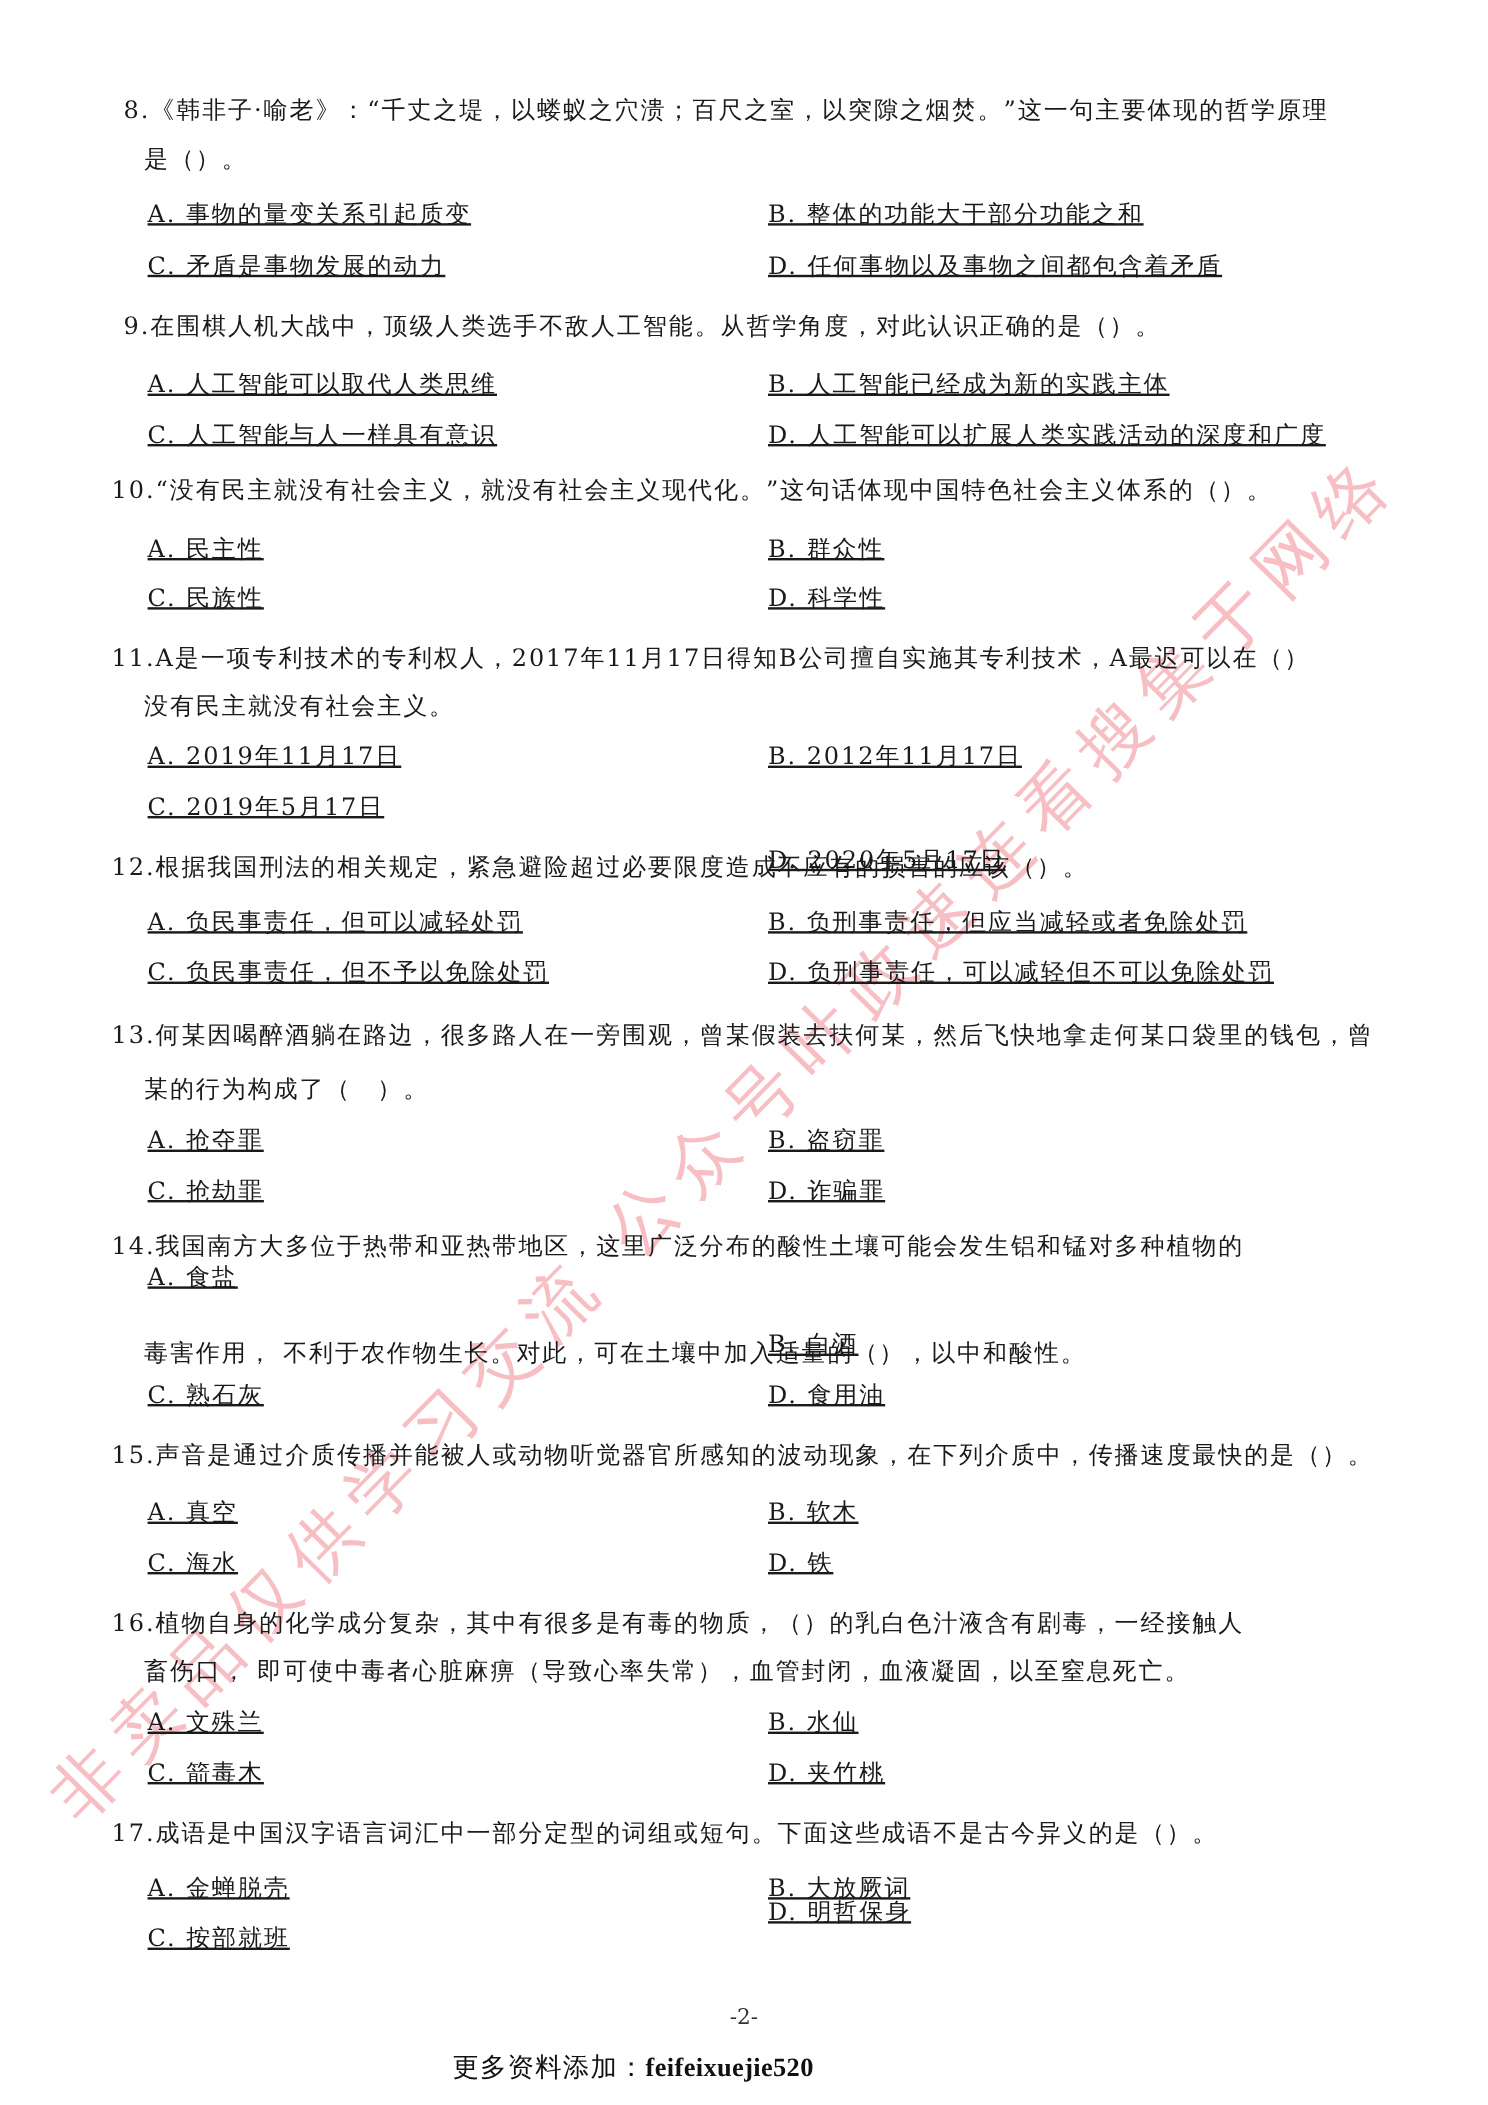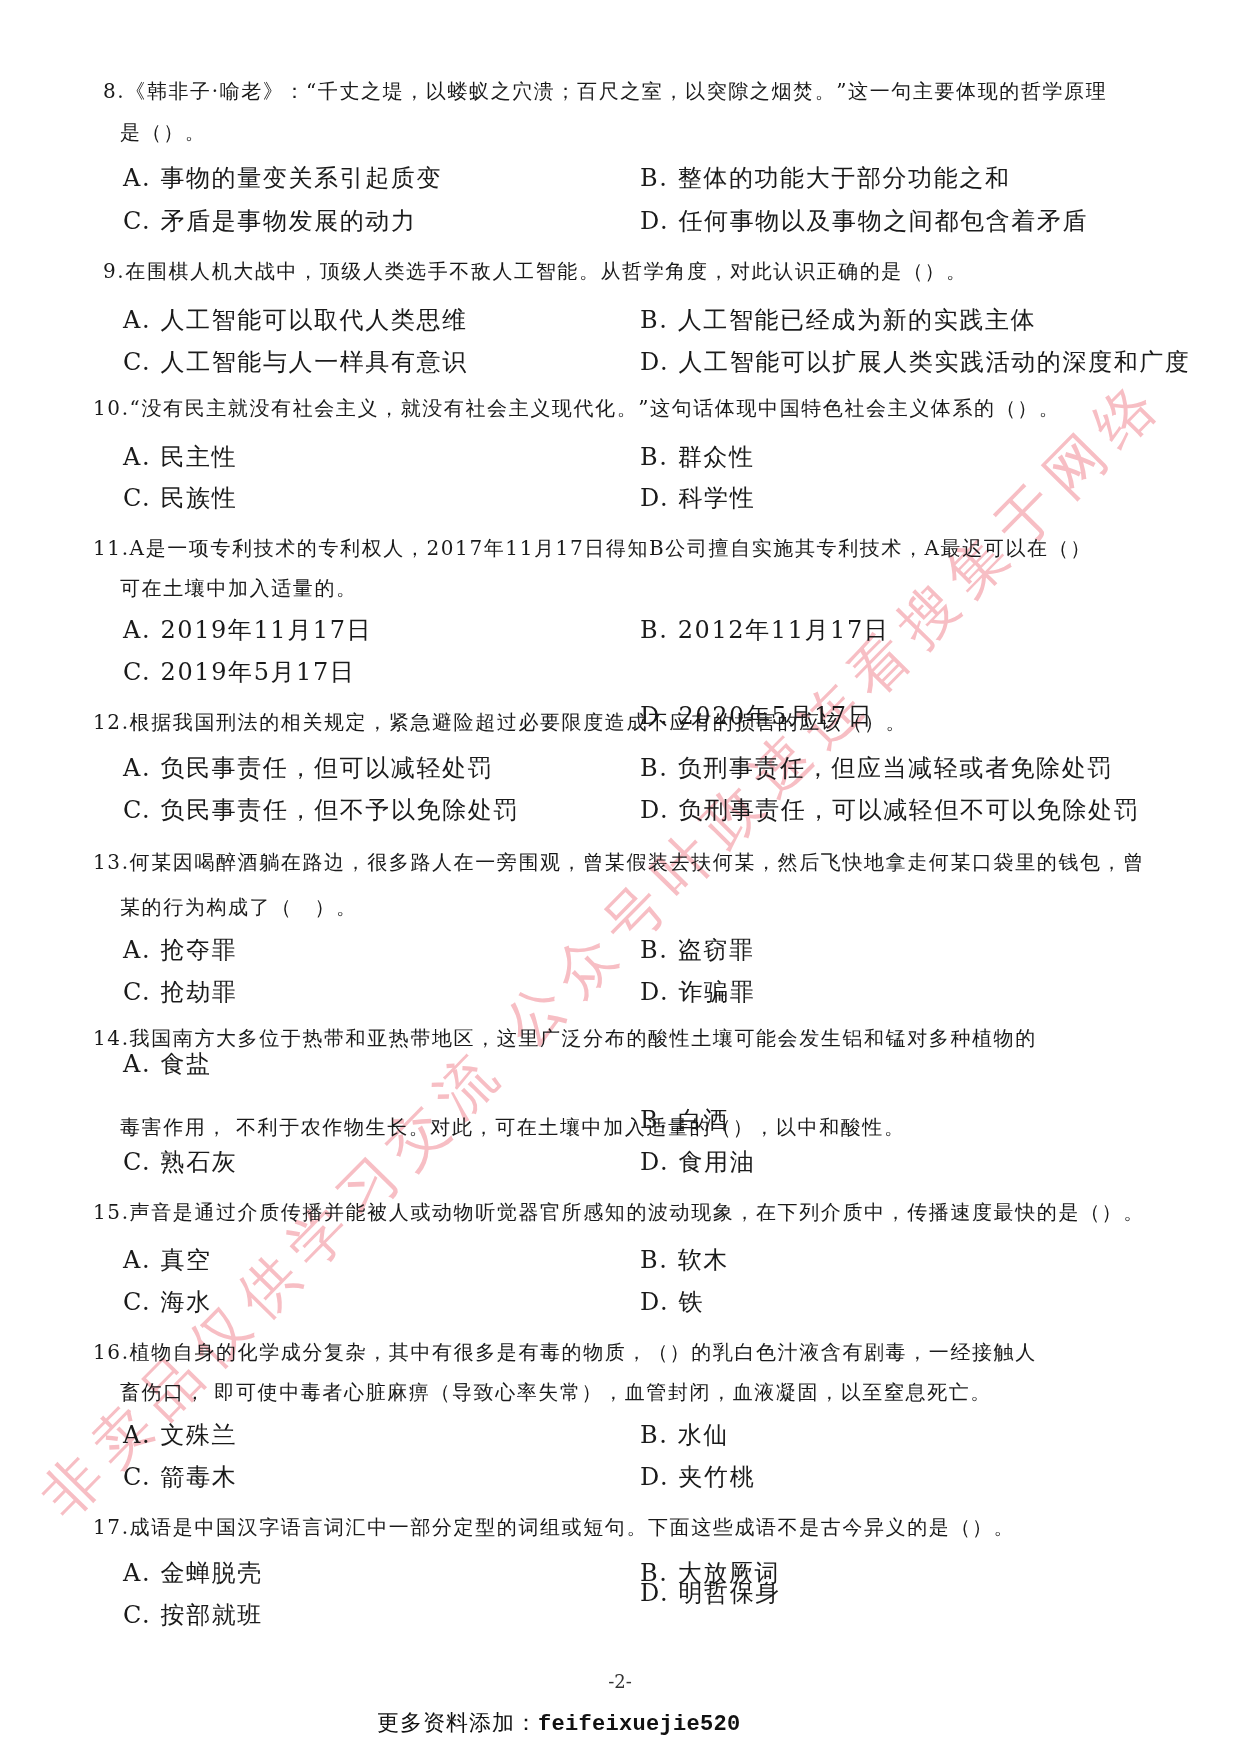--- a/index.html
+++ b/index.html
@@ -1,29 +1,29 @@
 <!DOCTYPE html>
 <html><head>
 <meta charset="utf-8">
 <style>
   html, body { margin: 0; padding: 0; background: #ffffff; }
   body { width: 1240px; height: 1754px; position: relative; overflow: hidden;
          font-family: "DejaVu Serif", "Liberation Serif", serif; color: #1a1a1a; }
   .page { position: absolute; left: 0; top: 0; width: 1240px; height: 1754px; }
   .line { position: absolute; white-space: nowrap; font-size: 20px; letter-spacing: 1.6px;
           line-height: 24px; transform: translateY(-12px); }
-  .opt { position: absolute; white-space: nowrap; font-size: 24px; letter-spacing: 1.6px;
-         line-height: 24px; transform: translateY(-12px); }
+  .opt { position: absolute; white-space: nowrap; font-size: 20px; letter-spacing: 1.6px;
+         line-height: 24px; transform: translateY(-12px); text-decoration: underline; }
   .colA { left: 123px; }
   .colB { left: 640px; }
   .page-num { position: absolute; left: 0; width: 1240px; text-align: center; top: 1671px;
               font-size: 18px; color: #333; font-family: "DejaVu Serif", serif; }
   .footer { position: absolute; left: 377px; top: 1708px; font-size: 22px; white-space: nowrap; color: #111; }
   .footer .lbl { font-family: "DejaVu Serif", serif; letter-spacing: 1px; }
-  .footer .wx { font-family: Liberation Mono, monospace; font-weight: bold; letter-spacing: 0.3px; }
+  .footer .wx { font-family: Liberation Serif, serif; font-weight: bold; letter-spacing: 0.3px; }
   .watermark { position: absolute; left: 25px; top: 1480px; transform-origin: 0 0;
                transform: rotate(-45.5deg); white-space: nowrap; pointer-events: none;
                font-family: "DejaVu Serif", serif; font-size: 58px; letter-spacing: 12px;
                color: rgba(238, 120, 132, 0.48); font-weight: 300; }
 </style>
 </head>
 <body>
 
 <div class="page">
 
@@ -49,21 +49,21 @@
   <div>
     <div class="line" style="left:93px; top:408px;">10.“没有民主就没有社会主义，就没有社会主义现代化。”这句话体现中国特色社会主义体系的（）。</div>
     <div class="opt colA" style="top:457px;">A. 民主性</div>
     <div class="opt colB" style="top:457px;">B. 群众性</div>
     <div class="opt colA" style="top:498px;">C. 民族性</div>
     <div class="opt colB" style="top:498px;">D. 科学性</div>
   </div>
 
   <div>
     <div class="line" style="left:93px; top:548px;">11.A是一项专利技术的专利权人，2017年11月17日得知B公司擅自实施其专利技术，A最迟可以在（）</div>
-    <div class="line" style="left:120px; top:588px;">可在土壤中加入适量的。</div>
+    <div class="line" style="left:120px; top:588px;">没有民主就没有社会主义。</div>
     <div class="opt colA" style="top:630px;">A. 2019年11月17日</div>
     <div class="opt colB" style="top:630px;">B. 2012年11月17日</div>
     <div class="opt colA" style="top:672px;">C. 2019年5月17日</div>
     <div class="opt colB" style="top:672px;margin-top:44px;">D. 2020年5月17日</div>
   </div>
 
   <div>
     <div class="line" style="left:93px; top:722px;">12.根据我国刑法的相关规定，紧急避险超过必要限度造成不应有的损害的应该（）。</div>
     <div class="opt colA" style="top:768px;">A. 负民事责任，但可以减轻处罚</div>
     <div class="opt colB" style="top:768px;">B. 负刑事责任，但应当减轻或者免除处罚</div>

